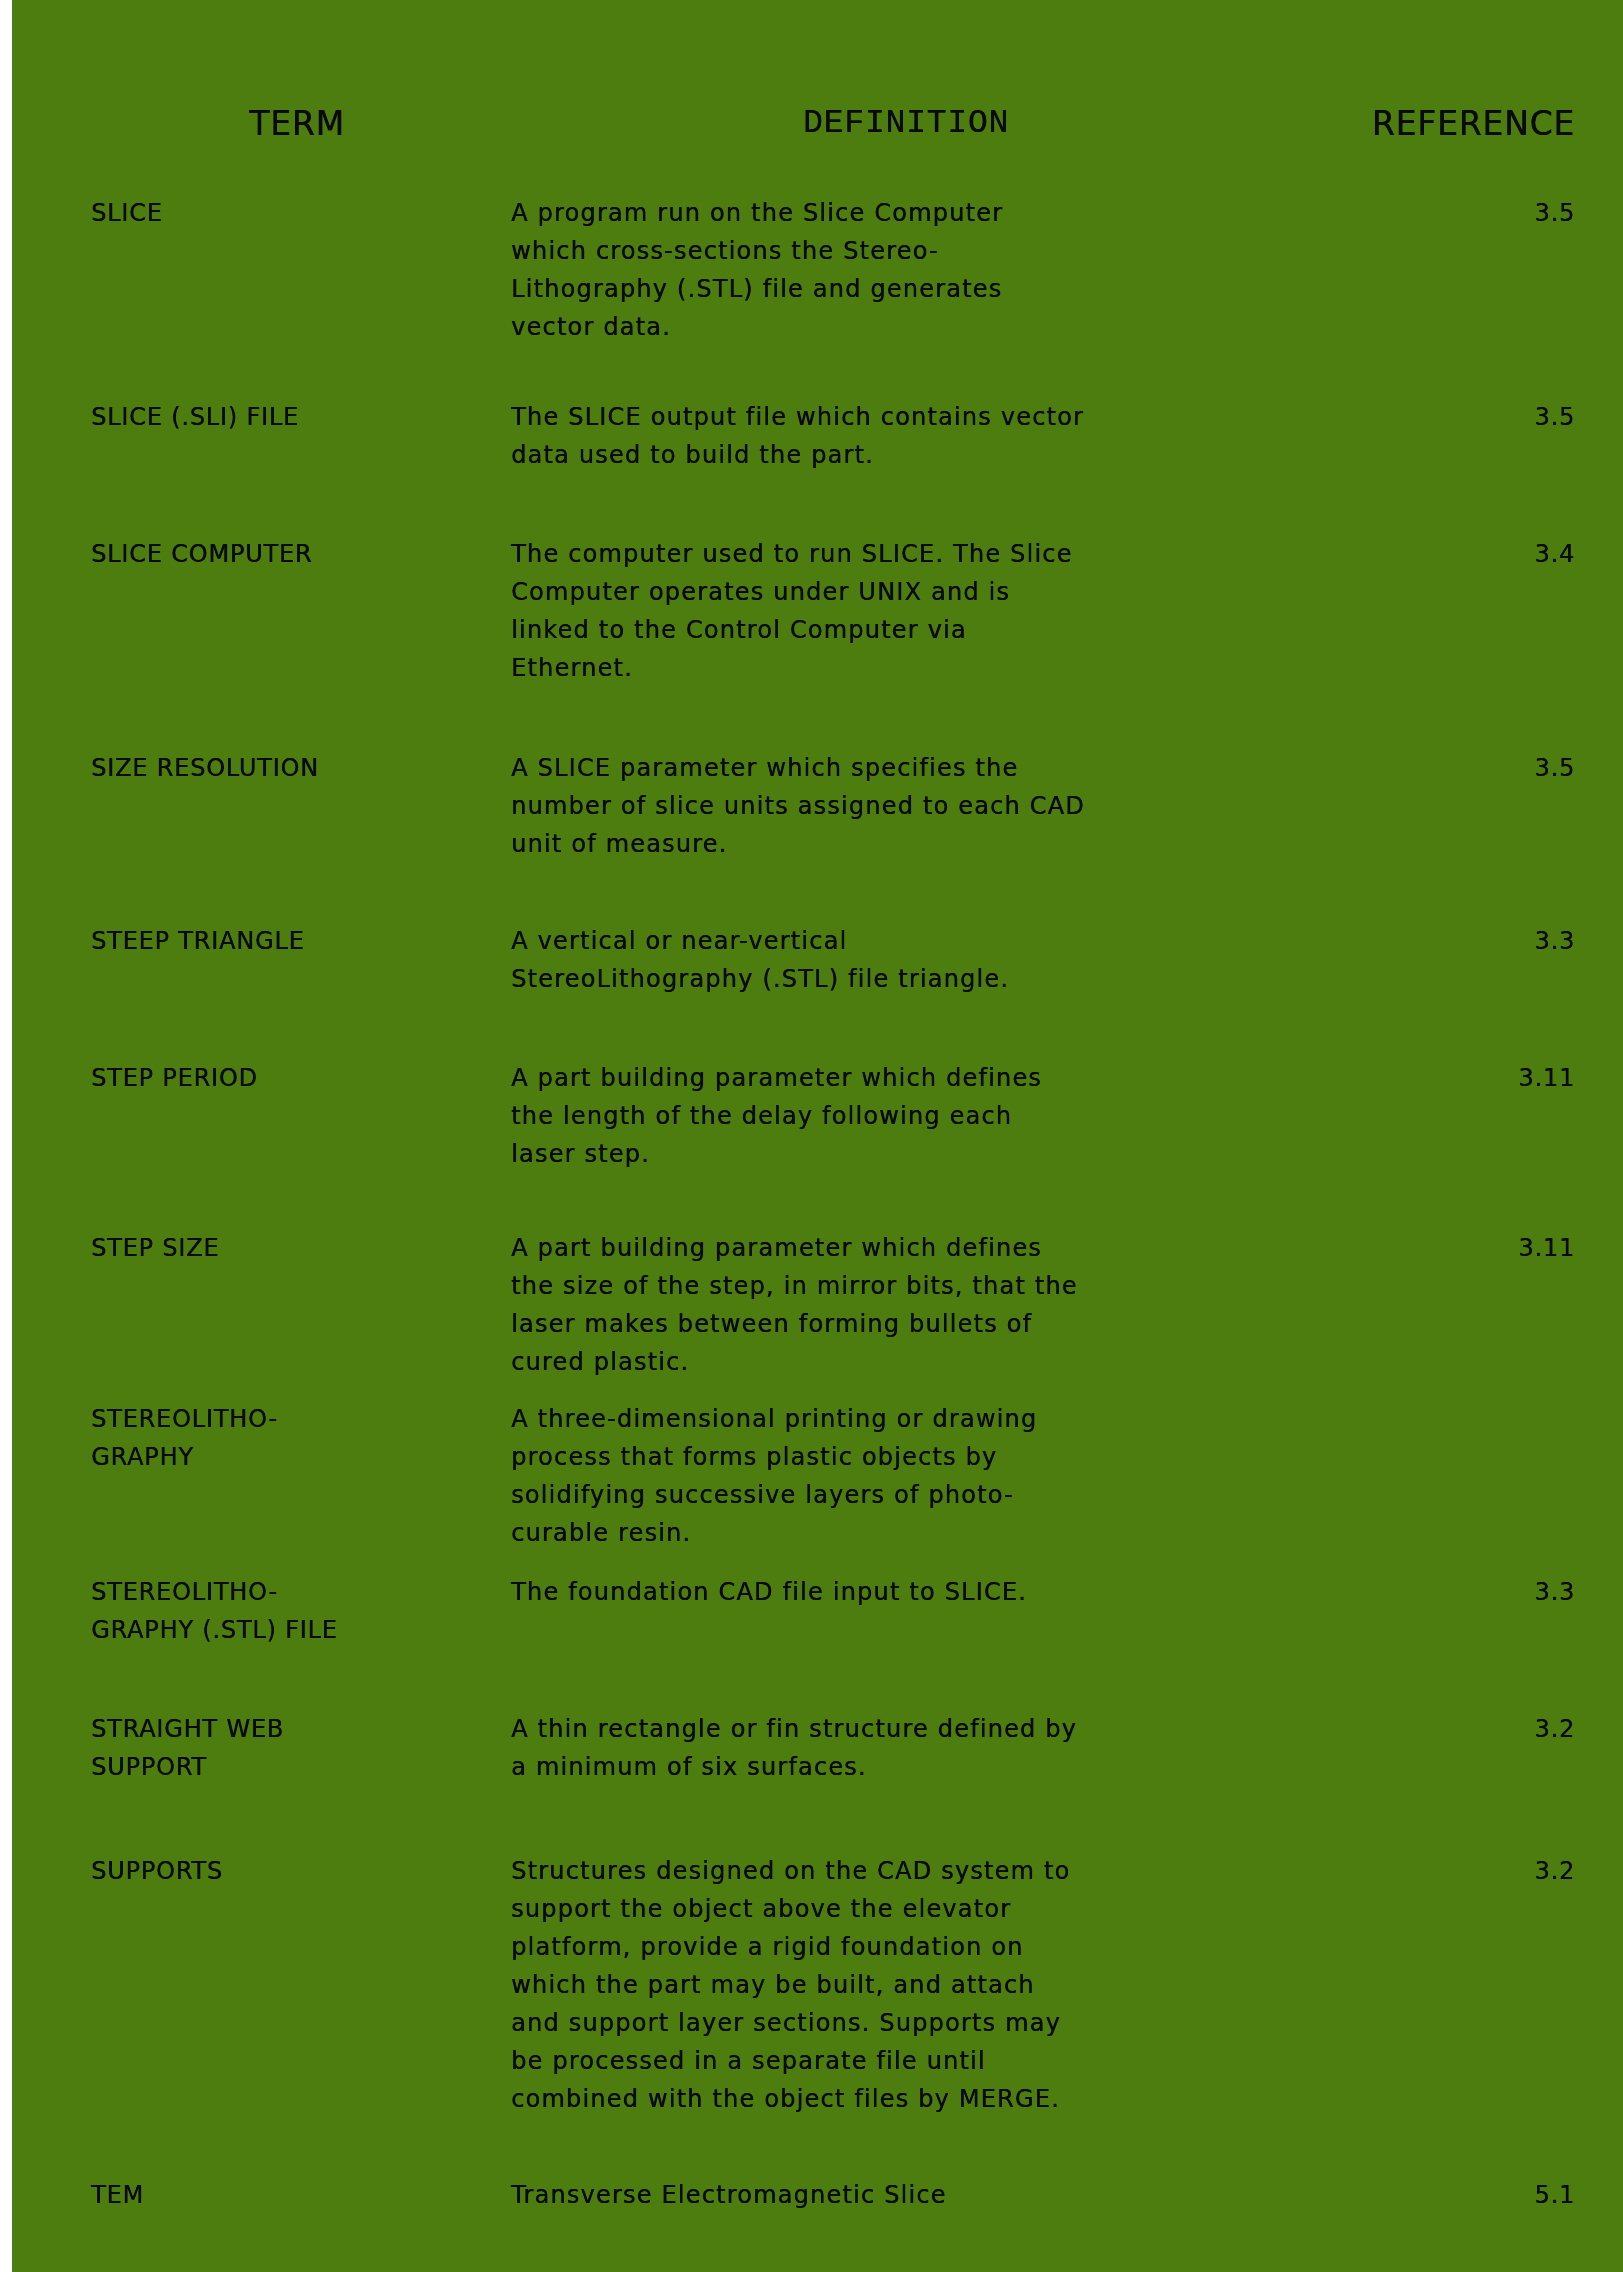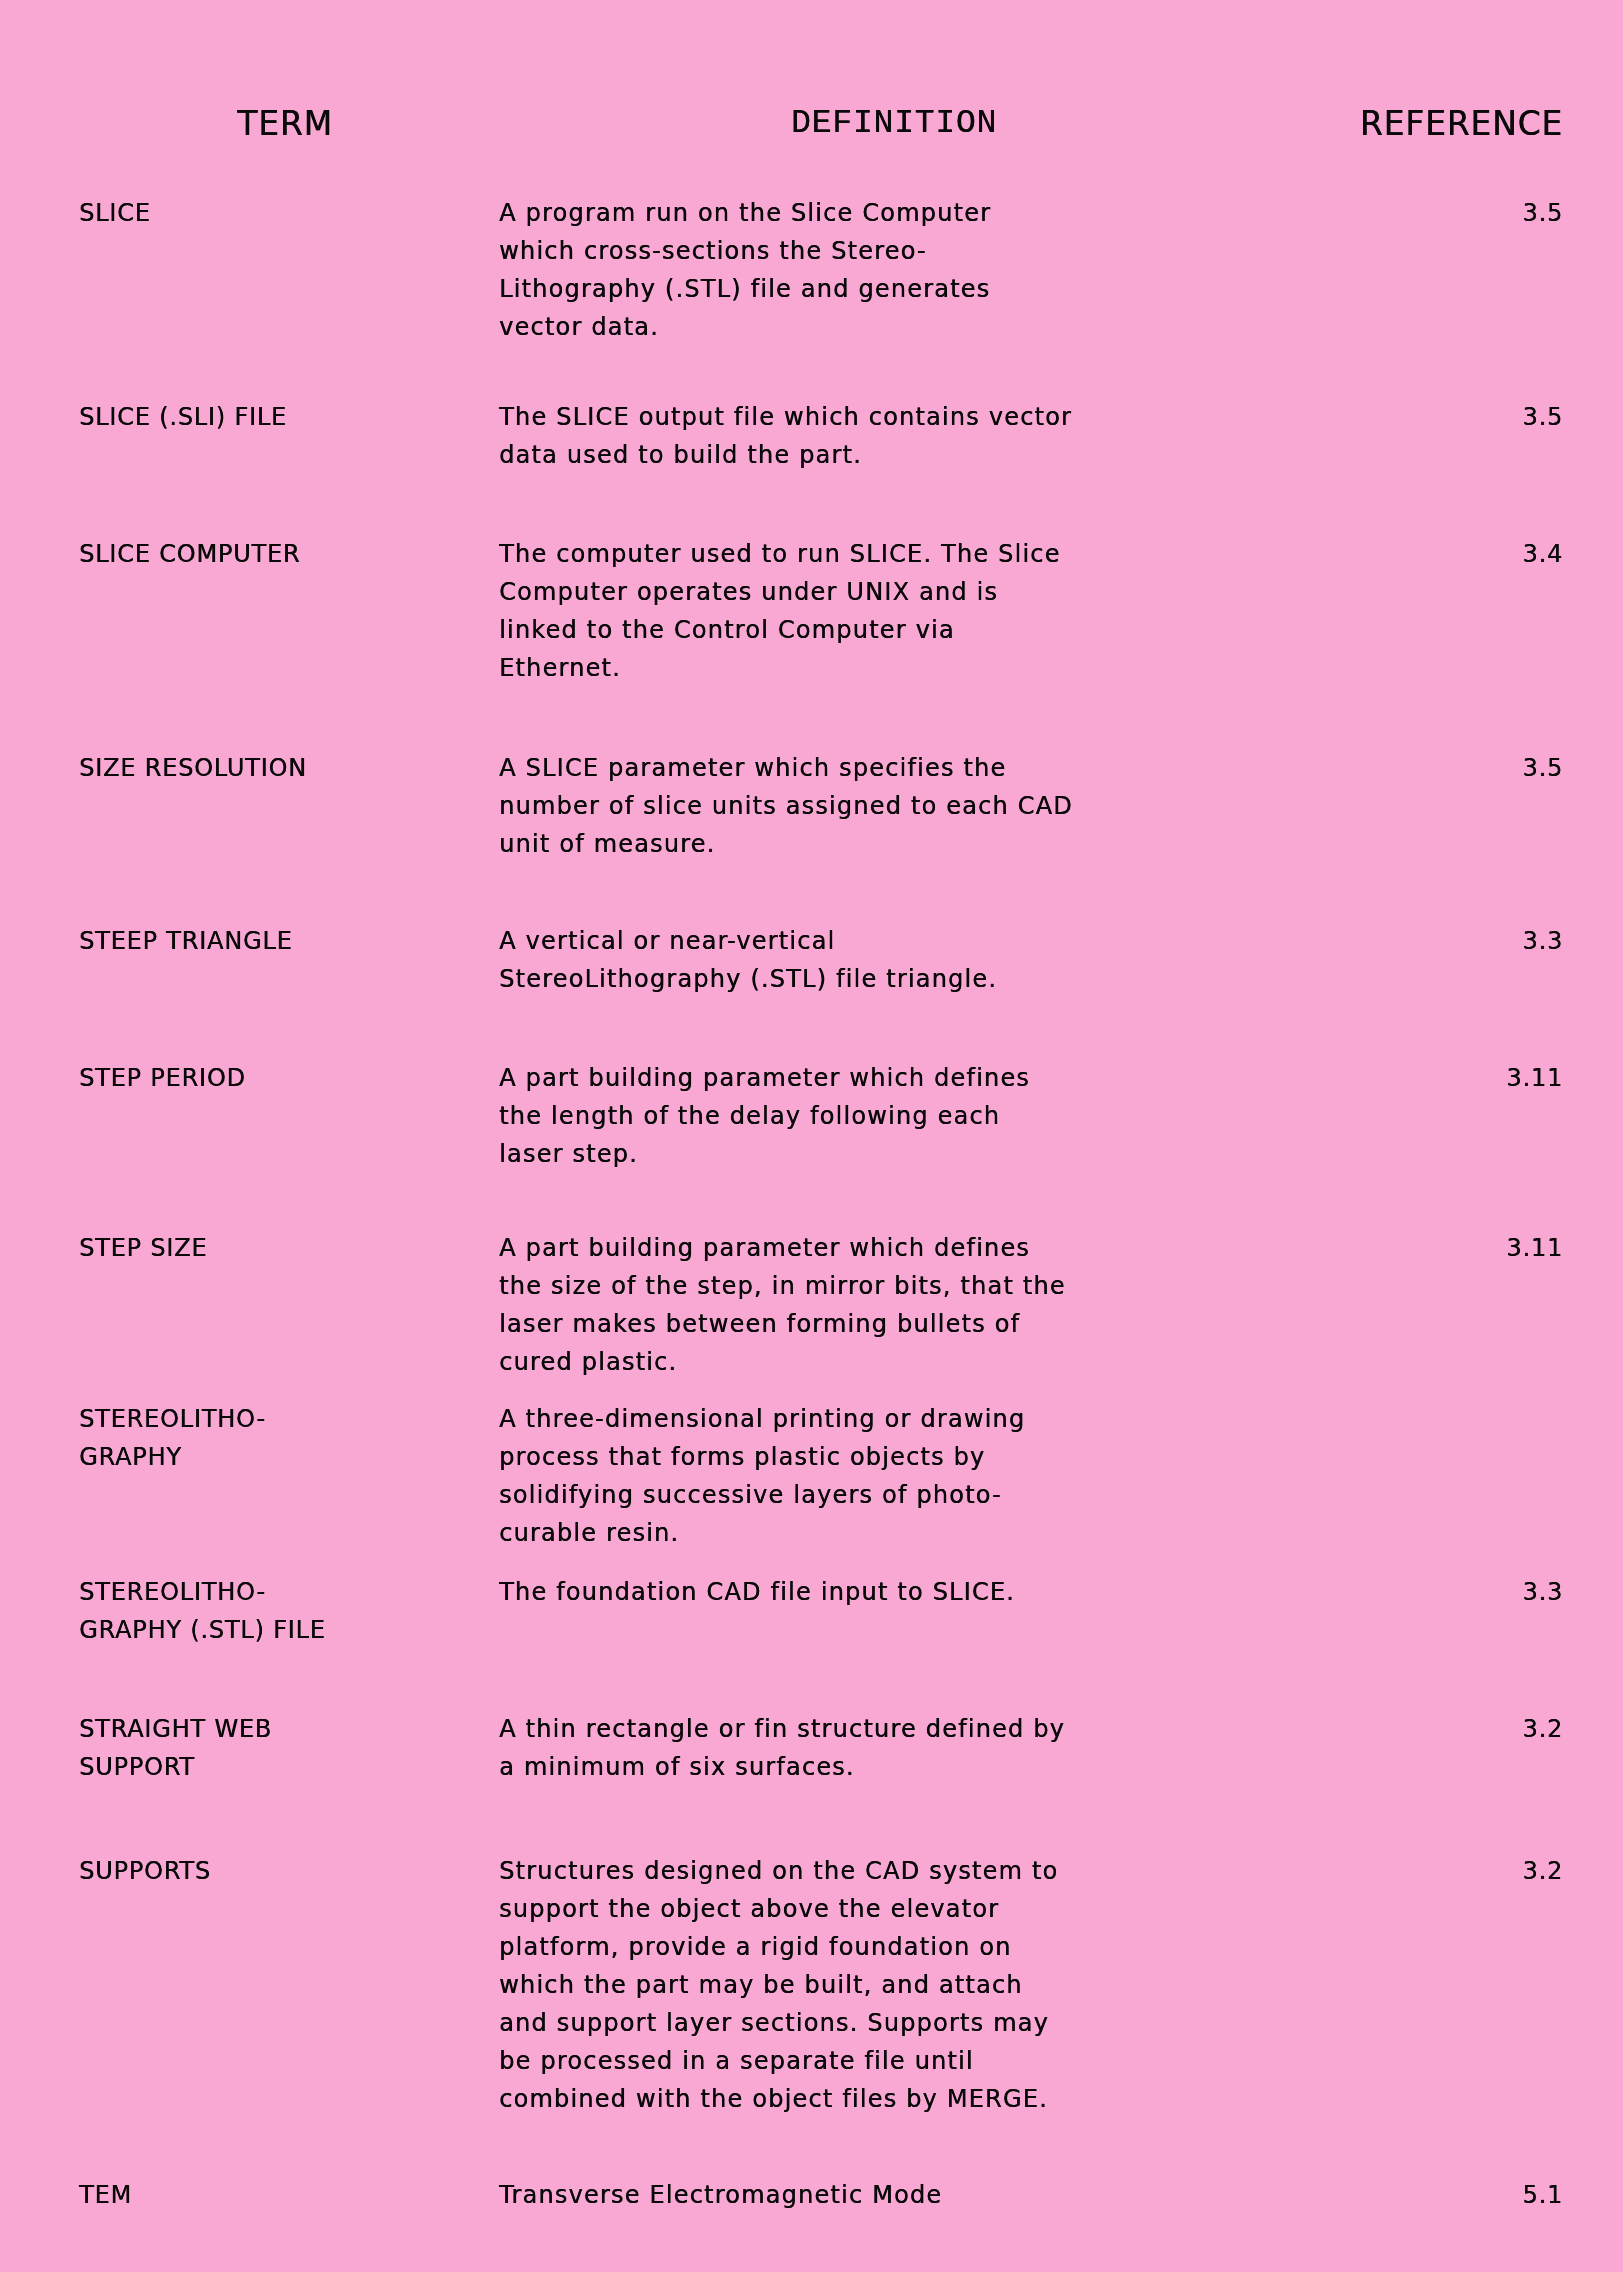--- a/index.html
+++ b/index.html
@@ -10,23 +10,24 @@
   body {
     width: 1624px;
     height: 2273px;
     position: relative;
     font-family: "DejaVu Sans", sans-serif;
     color: #0a0a0a;
   }
   .page {
     position: absolute;
     inset: 0;
-    background: #f9a8d4;
+    background: #4d7c0f;
     
     text-shadow: 0.4px 0.2px 0 currentColor;
+    margin-left: 12px;
   }
   .row {
     position: absolute;
     left: 0;
     width: 1624px;
     height: 0;
     overflow: visible;
   }
   .cell {
     position: absolute;
@@ -166,18 +167,18 @@
 platform,  provide a rigid foundation on
 which the part may be built, and attach
 and support layer sections.  Supports may
 be processed in a separate file until
 combined with the object files by MERGE.</div>
     <div class="cell ref">3.2</div>
   </div>
 
   <div class="row" style="top:2176px">
     <div class="cell term">TEM</div>
-    <div class="cell def">Transverse Electromagnetic Mode</div>
+    <div class="cell def">Transverse Electromagnetic Slice</div>
     <div class="cell ref">5.1</div>
   </div>
 
 </div>
 
 
 </body></html>

